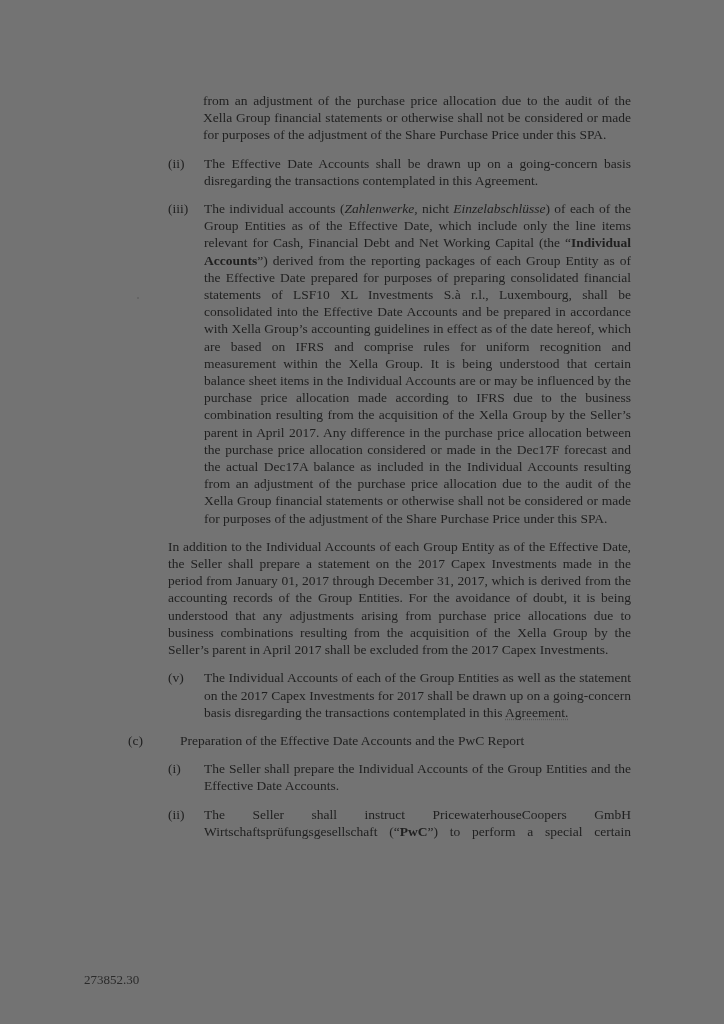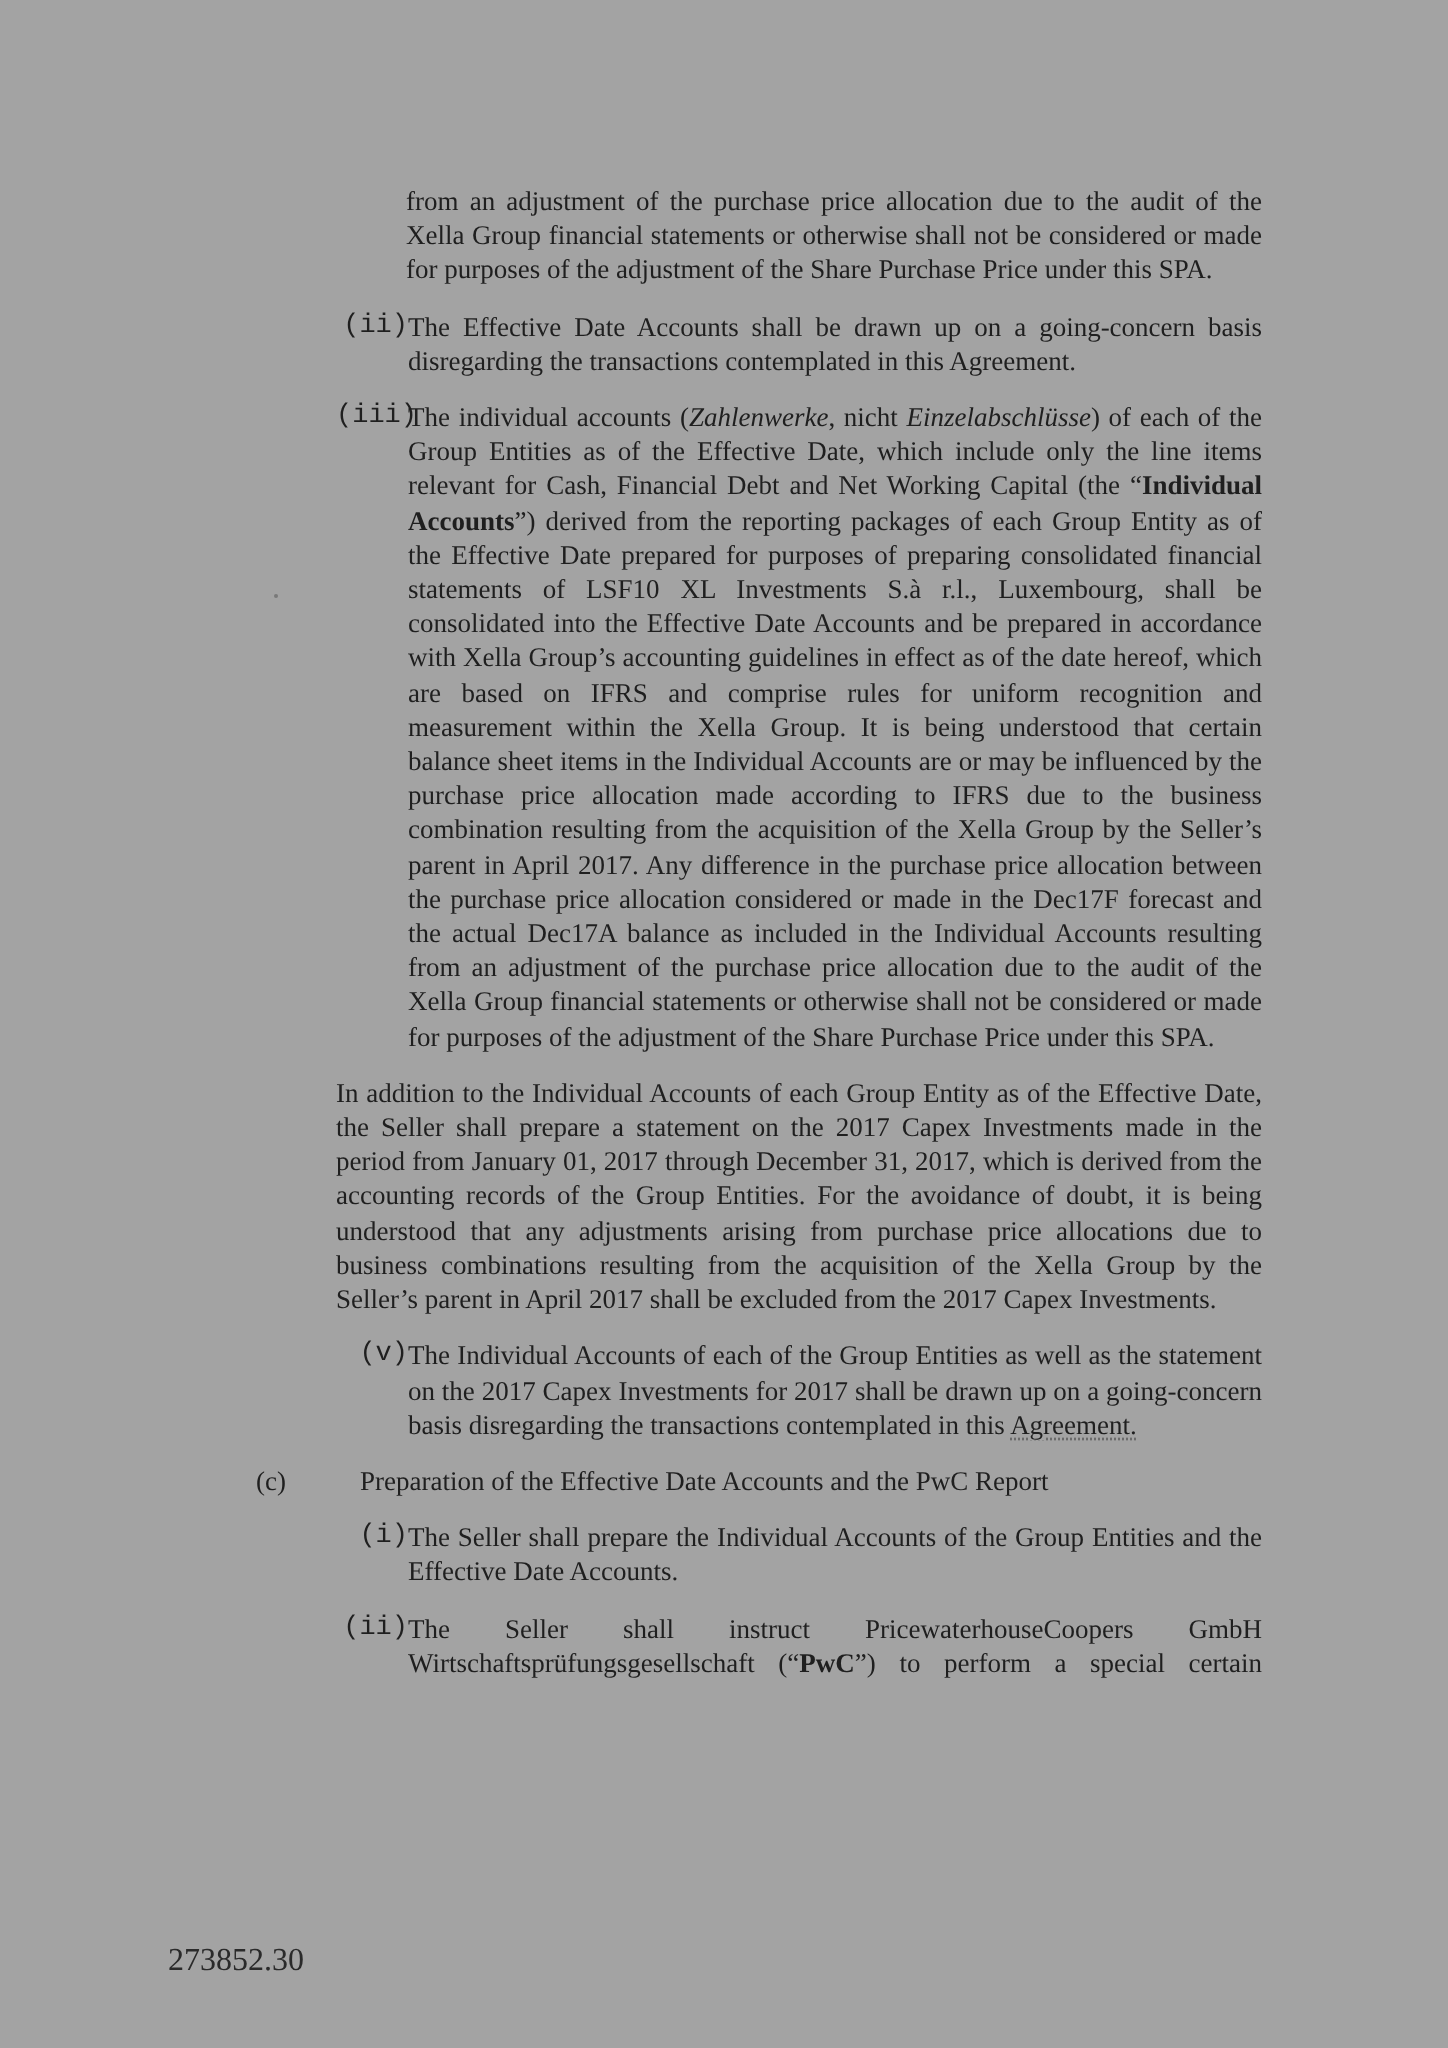--- a/index.html
+++ b/index.html
@@ -1,21 +1,21 @@
 <!DOCTYPE html>
 <html><head>
 <meta charset="utf-8">
 <style>
   html, body { margin: 0; padding: 0; background: #e8e8e8; }
   .page {
     position: relative;
     width: 724px;
     height: 1024px;
     margin: 0 auto;
-    background: #a3a3a3;
+    background: #737373;
     overflow: hidden;
     font-family: "Liberation Serif", "DejaVu Serif", serif;
     color: #1f1f1f;
     -webkit-font-smoothing: antialiased;
   }
   .content {
     position: absolute;
     left: 128px;
     top: 92px;
     width: 503px;
@@ -28,22 +28,21 @@
     text-align: justify;
   }
   .list-item {
     display: flex;
     margin: 0 0 11px 40px;
     width: 463px;
   }
   .item-marker {
     width: 36px;
     flex: 0 0 36px;
-    text-align: right;
-    font-family: Liberation Mono, monospace;
+    text-align: left;
   }
   .item-text {
     flex: 1 1 auto;
     width: 427px;
     text-align: justify;
   }
   .item-text.justify-last { text-align-last: justify; }
   .section-row {
     display: flex;
     margin: 0 0 11px 0;
@@ -62,21 +61,21 @@
     left: 0; right: 0;
     top: 949px;
     text-align: center;
     font-size: 12px;
     color: #222;
   }
   .doc-ref {
     position: absolute;
     left: 84px;
     top: 972px;
-    font-size: 16px;
+    font-size: 13px;
     color: #2a2a2a;
   }
   .speck {
     position: absolute;
     left: 137px;
     top: 297px;
     width: 2px;
     height: 2px;
     background: rgba(80,80,80,0.5);
     border-radius: 50%;

